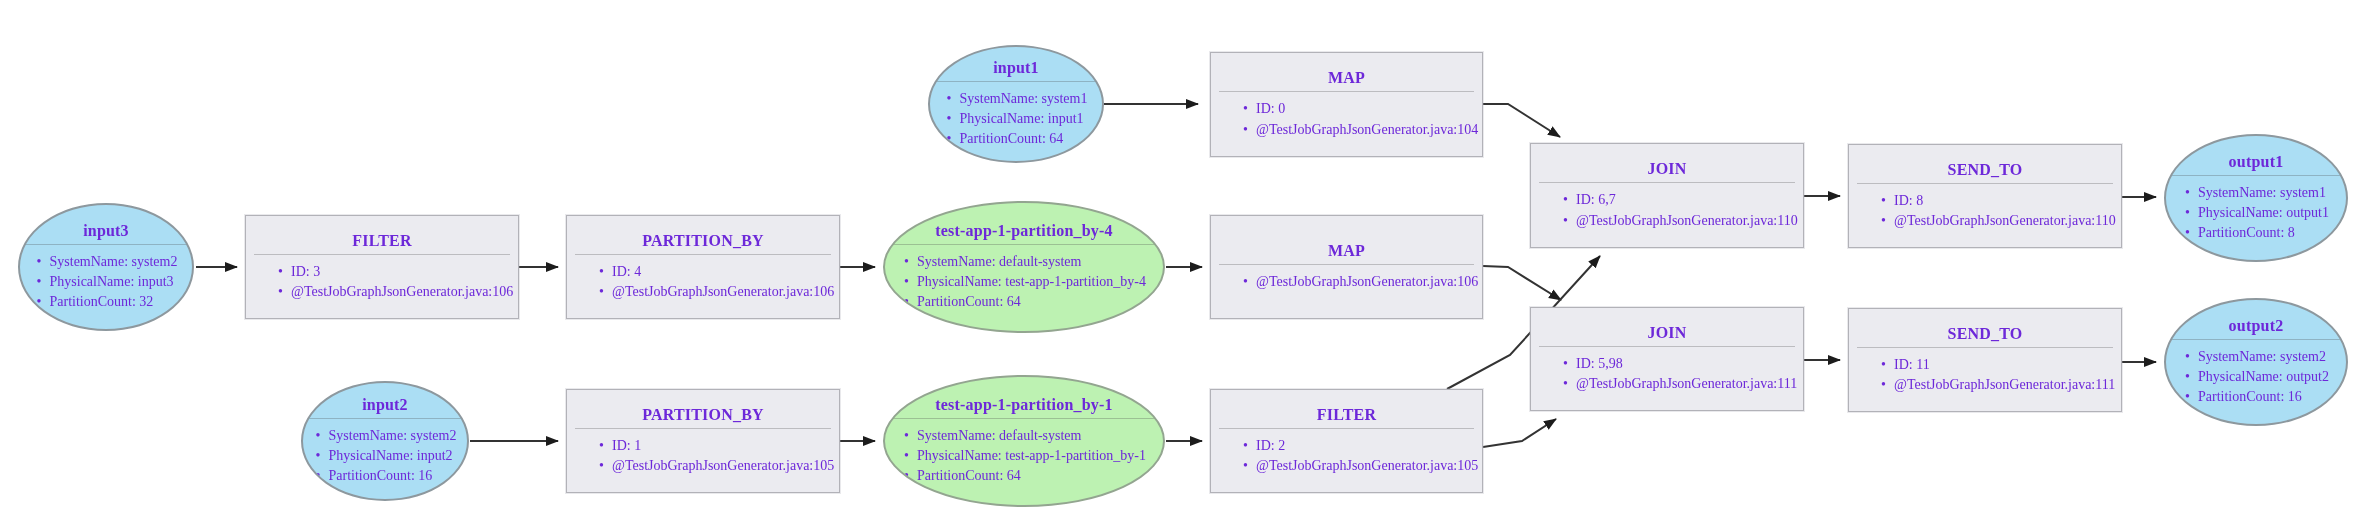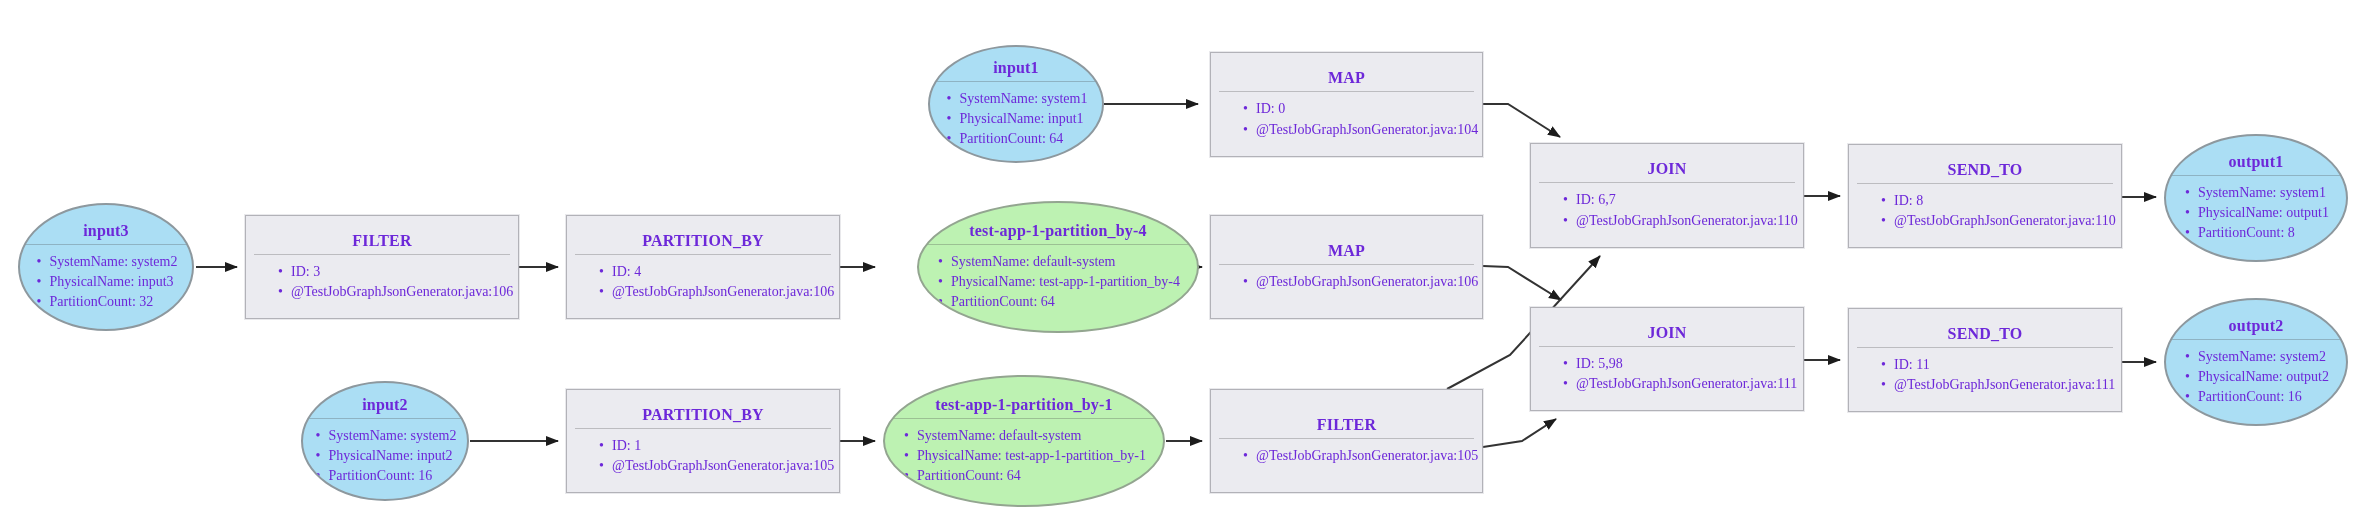--- a/index.html
+++ b/index.html
@@ -89,21 +89,21 @@
       </ul>
     </div>
     <div class="node operator" style="left: 566px; top: 215px; width: 274px; height: 104px;">
       <div class="node-title">PARTITION_BY</div>
       <div class="node-sep"></div>
       <ul class="node-attrs">
         <li>ID: 4</li>
         <li>@TestJobGraphJsonGenerator.java:106</li>
       </ul>
     </div>
-    <div class="node stream green" style="left: 917px; top: 201px; width: 282px; height: 132px;">
+    <div class="node stream green" style="left: 883px; top: 201px; width: 282px; height: 132px;">
       <div class="node-title">test-app-1-partition_by-4</div>
       <div class="node-sep"></div>
       <ul class="node-attrs">
         <li>SystemName: default-system</li>
         <li>PhysicalName: test-app-1-partition_by-4</li>
         <li>PartitionCount: 64</li>
       </ul>
     </div>
     <div class="node operator" style="left: 1210px; top: 215px; width: 273px; height: 104px;">
       <div class="node-title">MAP</div>
@@ -160,20 +160,21 @@
       <ul class="node-attrs">
         <li>SystemName: default-system</li>
         <li>PhysicalName: test-app-1-partition_by-1</li>
         <li>PartitionCount: 64</li>
       </ul>
     </div>
     <div class="node operator" style="left: 1210px; top: 389px; width: 273px; height: 104px;">
       <div class="node-title">FILTER</div>
       <div class="node-sep"></div>
       <ul class="node-attrs">
+        <li>ID: 2</li>
         <li>@TestJobGraphJsonGenerator.java:105</li>
       </ul>
     </div>
     <div class="node operator" style="left: 1530px; top: 307px; width: 274px; height: 104px;">
       <div class="node-title">JOIN</div>
       <div class="node-sep"></div>
       <ul class="node-attrs">
         <li>ID: 5,98</li>
         <li>@TestJobGraphJsonGenerator.java:111</li>
       </ul>

